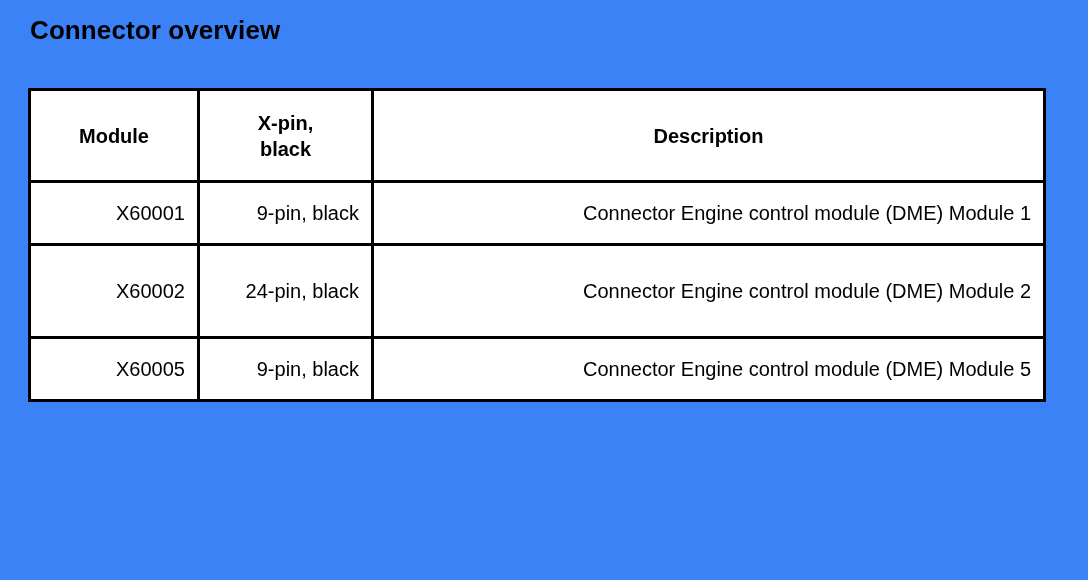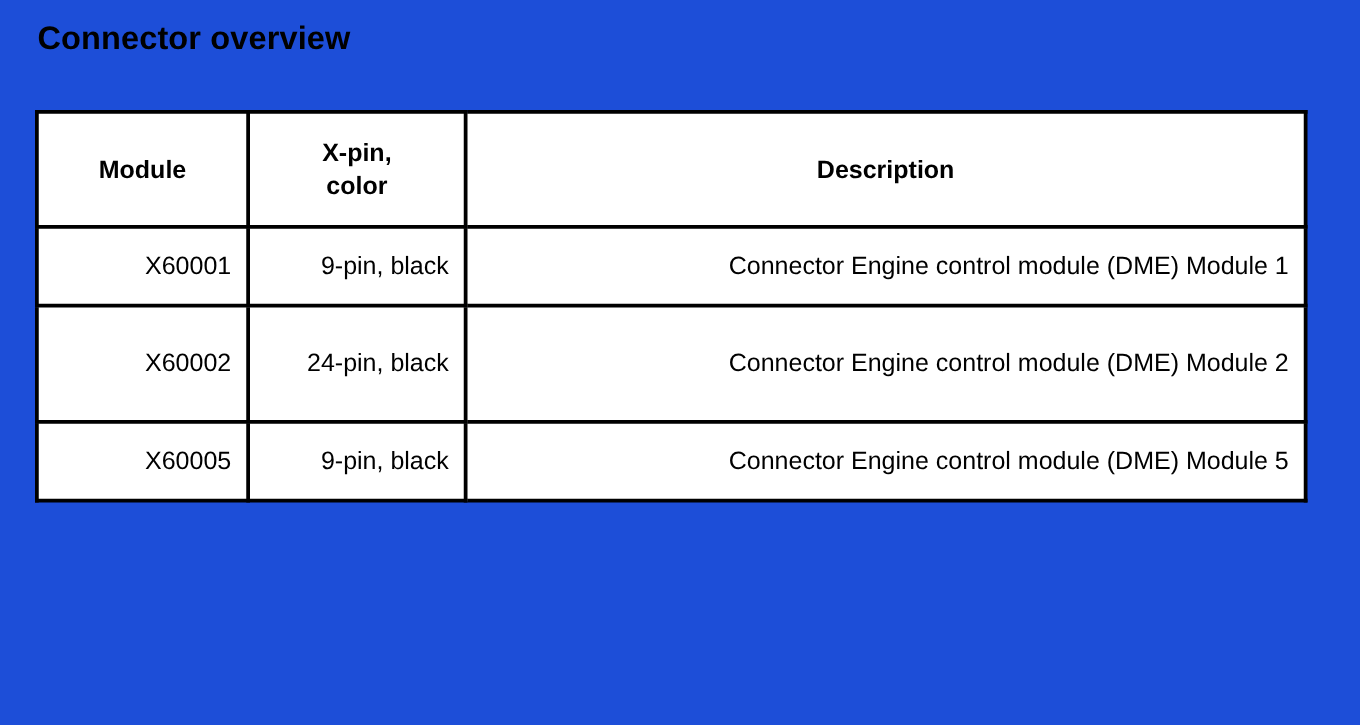--- a/index.html
+++ b/index.html
@@ -13,21 +13,21 @@
     overflow: hidden;
     font-family: "Liberation Sans", sans-serif;
     color: #000000;
     -webkit-font-smoothing: none;
   }
 
   #page {
     position: relative;
     width: 1088px;
     height: 580px;
-    background: #1d4ed8;
+    background: #3b82f6;
   }
 
   
   .page-title {
     position: absolute;
     left: 30px;
     top: 14px;
     font-size: 26px;
     font-weight: bold;
     line-height: 32px;
@@ -101,21 +101,21 @@
         <col class="col-number">
         <col class="col-xpin">
         <col class="col-description">
       </colgroup>
 
       <thead>
         <tr>
           <th>Module</th>
           <th>
             <span>X-pin,</span><br>
-            <span>color</span>
+            <span>black</span>
           </th>
           <th>Description</th>
         </tr>
       </thead>
 
       <tbody>
         <tr class="row-h-short">
           <td class="cell-number">X60001</td>
           <td class="cell-xpin nowrap">9-pin, black</td>
           <td class="cell-description">Connector Engine control module (DME) Module 1</td>

